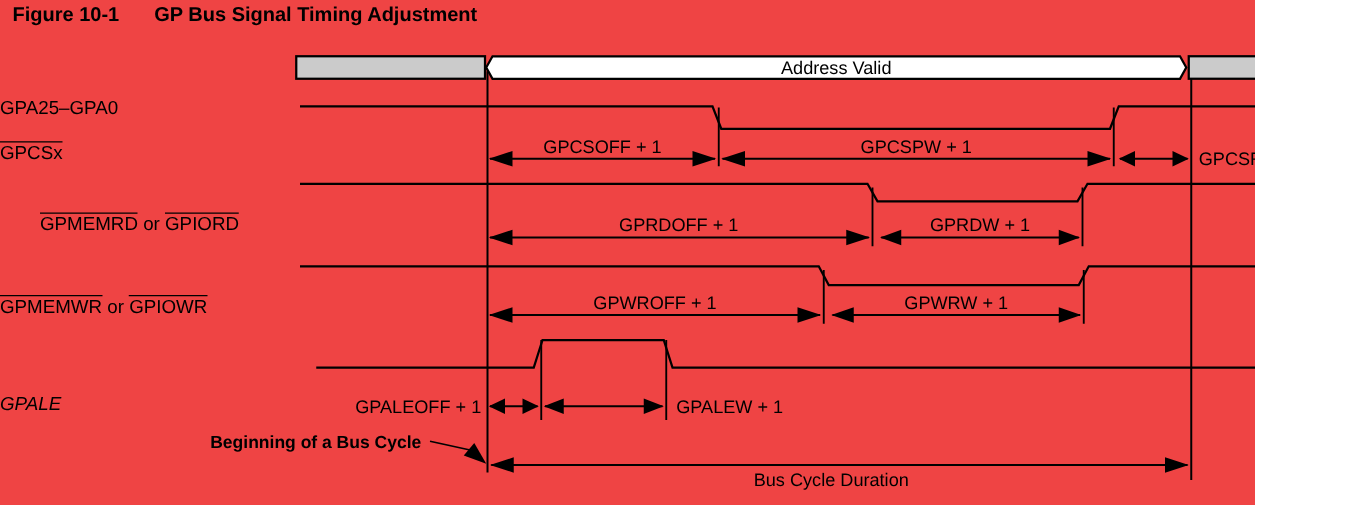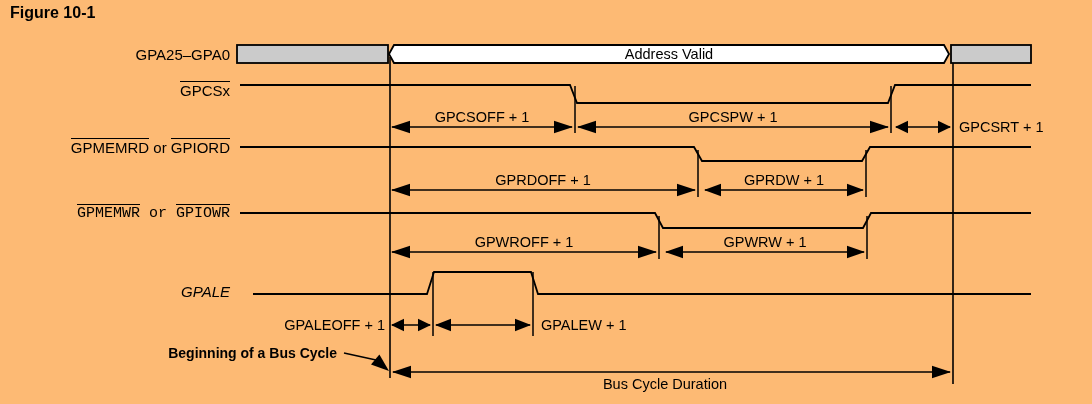--- a/index.html
+++ b/index.html
@@ -1,36 +1,37 @@
 <!DOCTYPE html>
 <html><head>
 <meta charset="utf-8">
 <style>
   html,body{margin:0;padding:0;background:#fff;}
   body{width:1092px;height:404px;font-family:"Liberation Sans",sans-serif;}
-  .figure{position:relative;width:1092px;height:404px;background:#fdba74;overflow:hidden;}
+  .figure{position:relative;width:1004px;height:404px;background:#ef4444;overflow:hidden;}
   .title{position:absolute;left:10px;top:4px;font-size:16px;font-weight:bold;color:#000;display:flex;gap:28px;}
-  .sig-label{position:absolute;left:0;width:230px;text-align:right;font-size:15px;line-height:20px;color:#000;white-space:pre;}
+  .sig-label{position:absolute;left:0;width:230px;text-align:left;font-size:15px;line-height:20px;color:#000;white-space:pre;margin-top:32px;}
   .sig-label .ov{border-top:1.7px solid #000;padding-top:0px;}
   svg{position:absolute;left:0;top:0;}
   svg text{font-family:"Liberation Sans",sans-serif;fill:#000;}
 </style>
 </head>
 <body>
 
 <div class="figure">
   <div class="title">
     <span>Figure 10-1</span>
+    <span>GP Bus Signal Timing Adjustment</span>
   </div>
 
   <div id="labels">
       <div class="sig-label" style="top: 45px;"><span>GPA25–GPA0</span></div>
       <div class="sig-label" style="top: 81px;"><span class="ov">GPCSx</span></div>
-      <div class="sig-label" style="top: 138px;"><span class="ov">GPMEMRD</span><span> or </span><span class="ov">GPIORD</span></div>
-      <div class="sig-label" style="top: 204px; font-family: Liberation Mono, monospace;"><span class="ov">GPMEMWR</span><span> or </span><span class="ov">GPIOWR</span></div>
+      <div class="sig-label" style="top: 138px; padding-left: 32px;"><span class="ov">GPMEMRD</span><span> or </span><span class="ov">GPIORD</span></div>
+      <div class="sig-label" style="top: 204px;"><span class="ov">GPMEMWR</span><span> or </span><span class="ov">GPIOWR</span></div>
       <div class="sig-label" style="top: 282px; font-style: italic;"><span>GPALE</span></div>
     </div>
 
   <svg id="diagram" width="1092" height="404" viewBox="0 0 1092 404">
       <rect x="237" y="45" width="151" height="18" fill="#cbcbcb" stroke="#000000" stroke-width="1.8"></rect>
       <polygon points="394,45 944,45 949,54 944,63 394,63 389,54" fill="#ffffff" stroke="#000000" stroke-width="1.8"></polygon>
       <rect x="951" y="45" width="80" height="18" fill="#cbcbcb" stroke="#000000" stroke-width="1.8"></rect>
       <text x="669" y="59" text-anchor="middle" font-size="14.5" font-weight="normal">Address Valid</text>
       <path d="M240,85 L570,85 L577,103 L888,103 L895,85 L1031,85" fill="none" stroke="#000000" stroke-width="1.8"></path>
       <path d="M240,147 L694,147 L702,161 L862,161 L870,147 L1031,147" fill="none" stroke="#000000" stroke-width="1.8"></path>

